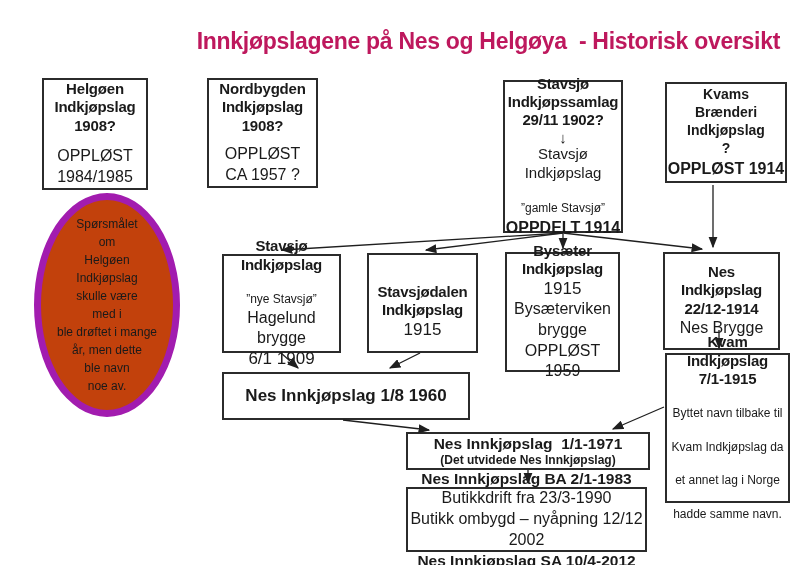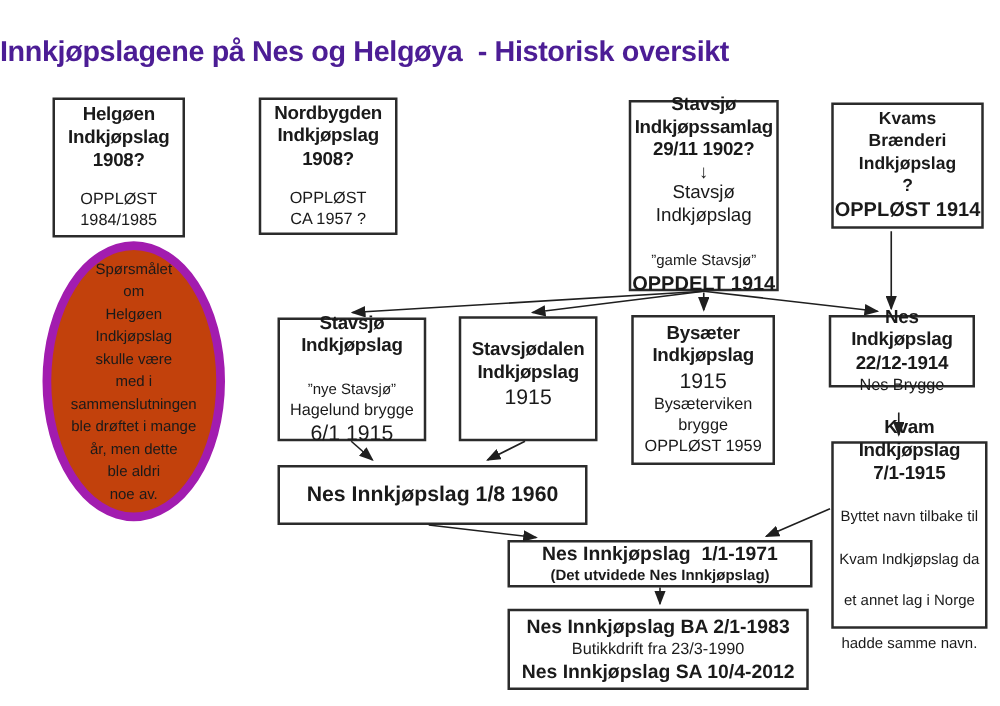--- a/index.html
+++ b/index.html
@@ -2,40 +2,40 @@
 <html><head>
 <meta charset="utf-8">
 <style>
   html,body{margin:0;padding:0;}
   body{
     width:800px;height:565px;position:relative;overflow:hidden;
     background:#ffffff;color:#1a1a1a;
     font-family:"Liberation Sans", sans-serif;
   }
   .title{
-    position:absolute;left:0;top:28px;width:780px;text-align:left;
+    position:absolute;left:0;top:28px;width:780px;text-align:right;
     font-size:23px;font-weight:700;letter-spacing:-0.3px;white-space:pre;
-    color:#4c1d95;
+    color:#be185d;
   }
   .box{
     position:absolute;border:2px solid #2b2b2b;background:#fff;
     display:flex;flex-direction:column;align-items:center;justify-content:center;
     text-align:center;box-sizing:border-box;
   }
   .oval{
     position:absolute;border:7px solid #a21caf;border-radius:50%;background:#c2410c;
     display:flex;flex-direction:column;align-items:center;justify-content:center;
     text-align:center;box-sizing:border-box;
   }
   .b15{font-weight:700;font-size:15px;line-height:1.22;letter-spacing:-0.2px;}
   .b14{font-weight:700;font-size:14px;line-height:1.28;}
   .r15{font-size:15px;line-height:1.25;}
   .r17{font-size:17px;line-height:1.2;}
   .s12{font-size:12px;line-height:1.3;margin-top:18px;}
-  .s125{font-size:13px;line-height:1.3;}
+  .s125{font-size:16px;line-height:1.3;}
   .s12b{font-size:16px;font-weight:700;line-height:1.35;}
   .b17{font-weight:700;font-size:17px;line-height:1.2;}
   .b155{font-weight:700;font-size:15.5px;line-height:1.25;white-space:pre;}
   .b12{font-weight:700;font-size:12px;line-height:1.3;}
   .gap12{height:13px;}
   .darr{font-weight:700;font-size:15px;line-height:1.05;}
   .el{font-size:12px;line-height:1.5;}
   svg.arrows{position:absolute;left:0;top:0;pointer-events:none;}
 </style>
 </head>
@@ -80,51 +80,50 @@
   <div class="s12b">OPPLØST 1914</div>
 </div>
 
 <div class="oval" style="left:34px;top:193px;width:146px;height:224px">
   <div class="el">Spørsmålet</div>
   <div class="el">om</div>
   <div class="el">Helgøen</div>
   <div class="el">Indkjøpslag</div>
   <div class="el">skulle være</div>
   <div class="el">med i</div>
-  <div class="el">sammenslutningen</div>
   <div class="el">ble drøftet i mange</div>
   <div class="el">år, men dette</div>
-  <div class="el">ble aldri</div>
+  <div class="el">ble navn</div>
   <div class="el">noe av.</div>
 </div>
 
 <div class="box" style="left:222px;top:254px;width:119px;height:99px">
   <div class="b15">Stavsjø</div>
   <div class="b15">Indkjøpslag</div>
   <div class="s12">”nye Stavsjø”</div>
   <div class="s125">Hagelund brygge</div>
-  <div class="r17">6/1 1915</div>
+  <div class="r17">6/1 1909</div>
 </div>
 
-<div class="box" style="left:367px;top:253px;width:111px;height:100px;justify-content:flex-start;padding-top:16px">
+<div class="box" style="left:367px;top:253px;width:111px;height:100px;justify-content:flex-start;padding-top:28px">
   <div class="b15">Stavsjødalen</div>
   <div class="b15">Indkjøpslag</div>
   <div class="r17">1915</div>
 </div>
 
 <div class="box" style="left:505px;top:252px;width:115px;height:120px">
   <div class="b15">Bysæter</div>
   <div class="b15">Indkjøpslag</div>
   <div class="r17">1915</div>
   <div class="s125">Bysæterviken</div>
   <div class="s125">brygge</div>
   <div class="s125">OPPLØST 1959</div>
 </div>
 
-<div class="box" style="left:663px;top:252px;width:117px;height:58px">
+<div class="box" style="left:663px;top:252px;width:117px;height:98px">
   <div class="b15">Nes</div>
   <div class="b15">Indkjøpslag</div>
   <div class="b15">22/12-1914</div>
   <div class="s125">Nes Brygge</div>
 </div>
 
 <div class="box" style="left:665px;top:353px;width:125px;height:150px">
   <div class="b15">Kvam</div>
   <div class="b15">Indkjøpslag</div>
   <div class="b15">7/1-1915</div>
@@ -139,20 +138,21 @@
 </div>
 
 <div class="box" style="left:406px;top:432px;width:244px;height:38px">
   <div class="b155">Nes Innkjøpslag  1/1-1971</div>
   <div class="b12">(Det utvidede Nes Innkjøpslag)</div>
 </div>
 
 <div class="box" style="left:406px;top:487px;width:241px;height:65px">
   <div class="b155">Nes Innkjøpslag BA 2/1-1983</div>
   <div class="s125">Butikkdrift fra 23/3-1990</div>
+  <div class="s125">Butikk ombygd – nyåpning 12/12 2002</div>
   <div class="b155">Nes Innkjøpslag SA 10/4-2012</div>
 </div>
 
 <svg class="arrows" width="800" height="565" viewBox="0 0 800 565">
   <defs>
     <marker id="ah" markerWidth="9" markerHeight="7" refX="8" refY="3.5" orient="auto">
       <path d="M0,0 L9,3.5 L0,7 z" fill="#1f1f1f"></path>
     </marker>
   </defs>
   <g stroke="#1f1f1f" stroke-width="1.3" fill="none">

